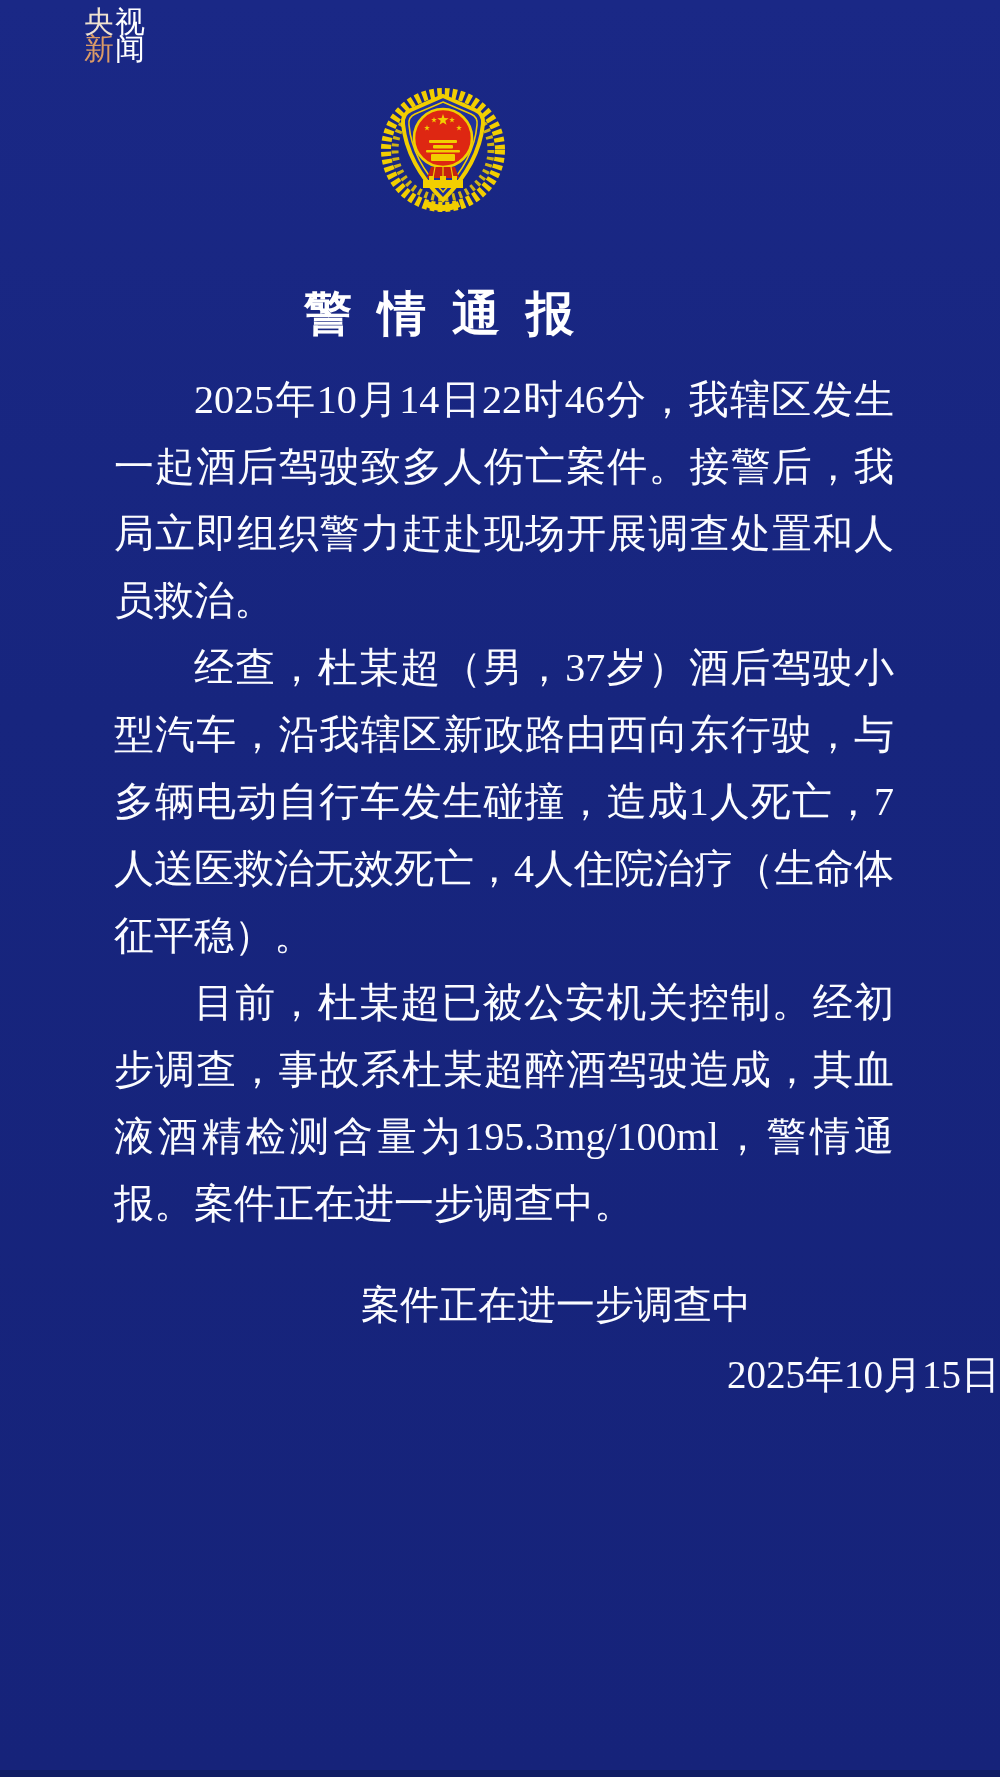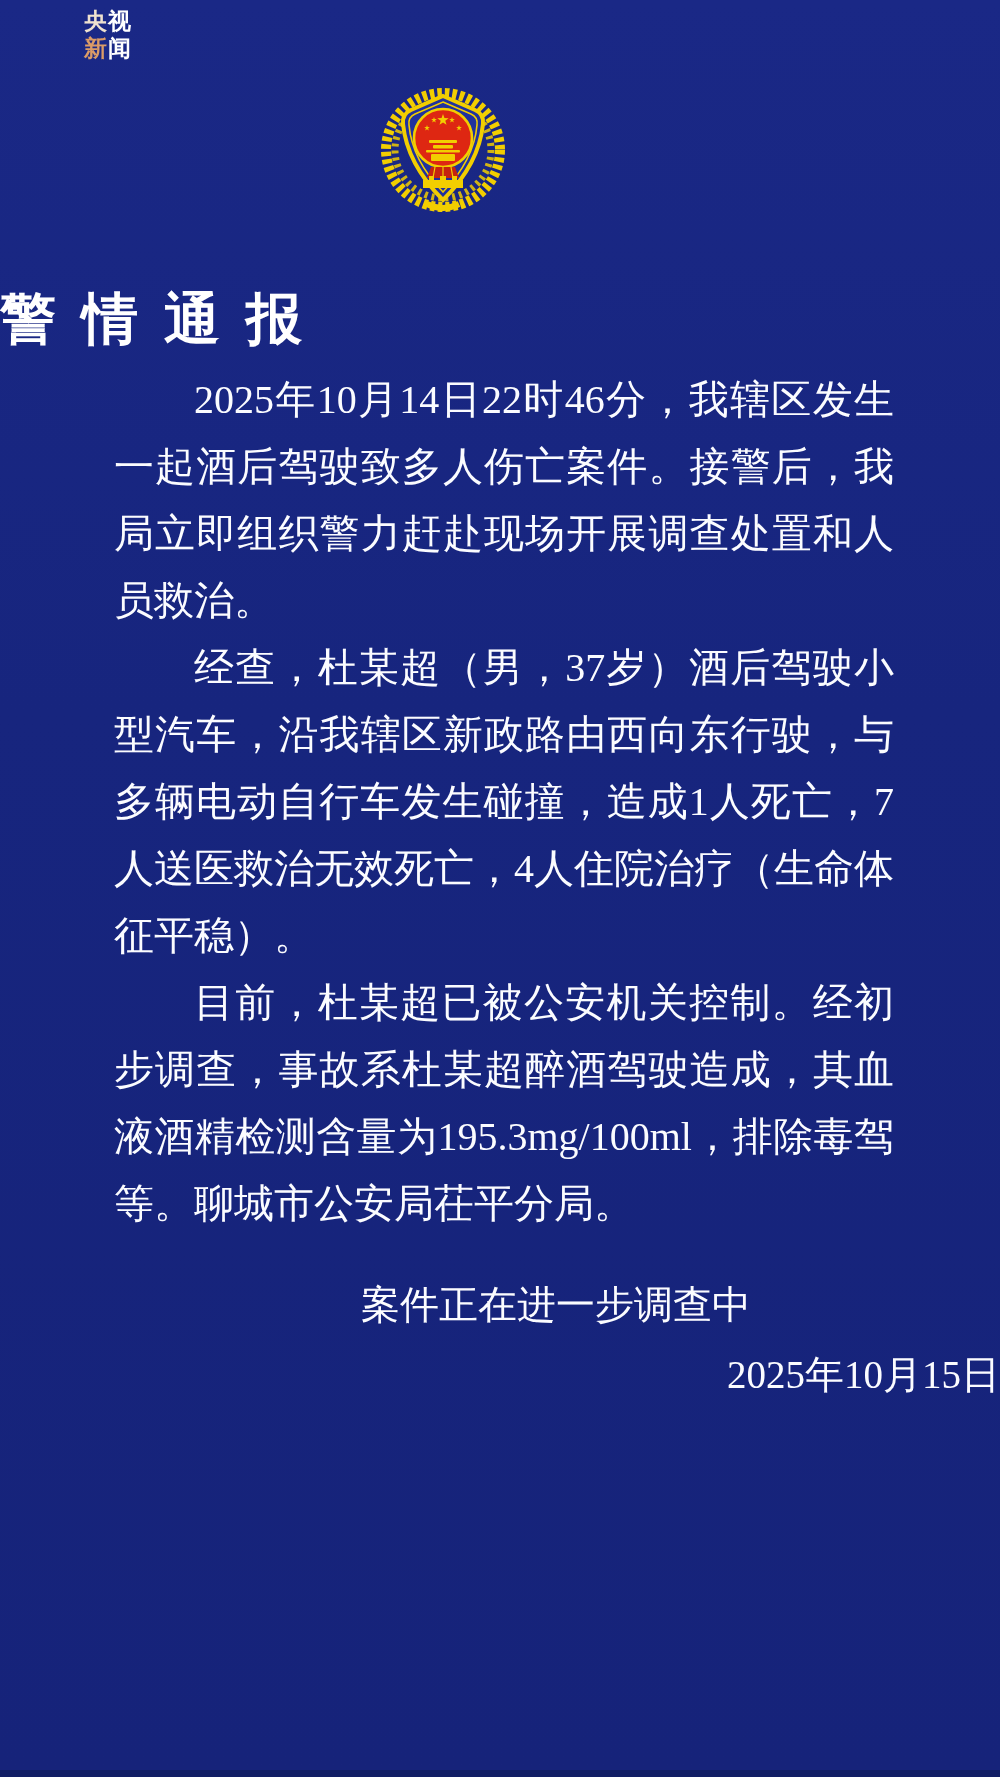--- a/index.html
+++ b/index.html
@@ -4,33 +4,33 @@
 <style>
   html,body{margin:0;padding:0;background:#0b1348;}
   .poster{
     position:relative;width:1000px;height:1777px;overflow:hidden;
     background:linear-gradient(180deg,#1a2886 0%,#17257e 40%,#16237a 100%);
     font-family:"Liberation Serif","DejaVu Serif",serif;
     color:#ffffff;
   }
   
   .logo{position:absolute;left:84px;top:8px;line-height:27px;
-        font-family:"Liberation Sans","DejaVu Sans",sans-serif;font-weight:700;
-        font-size:23px;letter-spacing:1px;}
+        font-family:"Liberation Sans","DejaVu Sans",sans-serif;font-weight:400;
+        font-size:30px;letter-spacing:1px;}
   .logo .row{display:block;}
   .logo .c{display:inline-block;}
   .logo .warm{color:#efe2cf;}
   .logo .orange{color:#db9b67;}
   .logo .white{color:#ffffff;}
   
   .emblem{position:absolute;left:373px;top:84px;width:140px;height:132px;}
   
   .title{
     position:absolute;left:0;top:282px;width:904px;margin:0;
-    font-size:56px;font-weight:bold;color:#ffffff;
+    text-align:center;font-size:48px;font-weight:bold;color:#ffffff;
     letter-spacing:26px;white-space:nowrap;
   }
   
   .bodytext{position:absolute;left:114px;top:366px;width:780px;}
   .bodytext p{
     margin:0;padding:0;text-indent:2em;text-align:justify;
     font-size:40px;line-height:67px;color:#fbfcff;font-family:Liberation Serif, serif;
   }
   
   .sig{position:absolute;left:112px;right:0;text-align:center;
@@ -77,20 +77,20 @@
     <path d="M62 83 L60 94 M70 83 L70 94 M78 83 L80 94" stroke="#f2ce00" stroke-width="1.2"></path>
 
     <path d="M50 96 h6 v-4 h5 v4 h6 v-4 h6 v4 h6 v-4 h5 v4 h6 v8 h-40 z" fill="#f2ce00"></path>
   </svg>
 
   <h1 class="title">警情通报</h1>
 
   <div class="bodytext">
     <p>2025年10月14日22时46分，我辖区发生一起酒后驾驶致多人伤亡案件。接警后，我局立即组织警力赶赴现场开展调查处置和人员救治。</p>
     <p>经查，杜某超（男，37岁）酒后驾驶小型汽车，沿我辖区新政路由西向东行驶，与多辆电动自行车发生碰撞，造成1人死亡，7人送医救治无效死亡，4人住院治疗（生命体征平稳）。</p>
-    <p>目前，杜某超已被公安机关控制。经初步调查，事故系杜某超醉酒驾驶造成，其血液酒精检测含量为195.3mg/100ml，排除毒驾等。聊城市公安局茌平分局。</p>
+    <p>目前，杜某超已被公安机关控制。经初步调查，事故系杜某超醉酒驾驶造成，其血液酒精检测含量为195.3mg/100ml，警情通报。案件正在进一步调查中。</p>
   </div>
 
   <div class="sig agency">案件正在进一步调查中</div>
   <div class="sig date">2025年10月15日</div>
 
   <div class="bottom-edge"></div>
 </div>
 
 </body></html>

